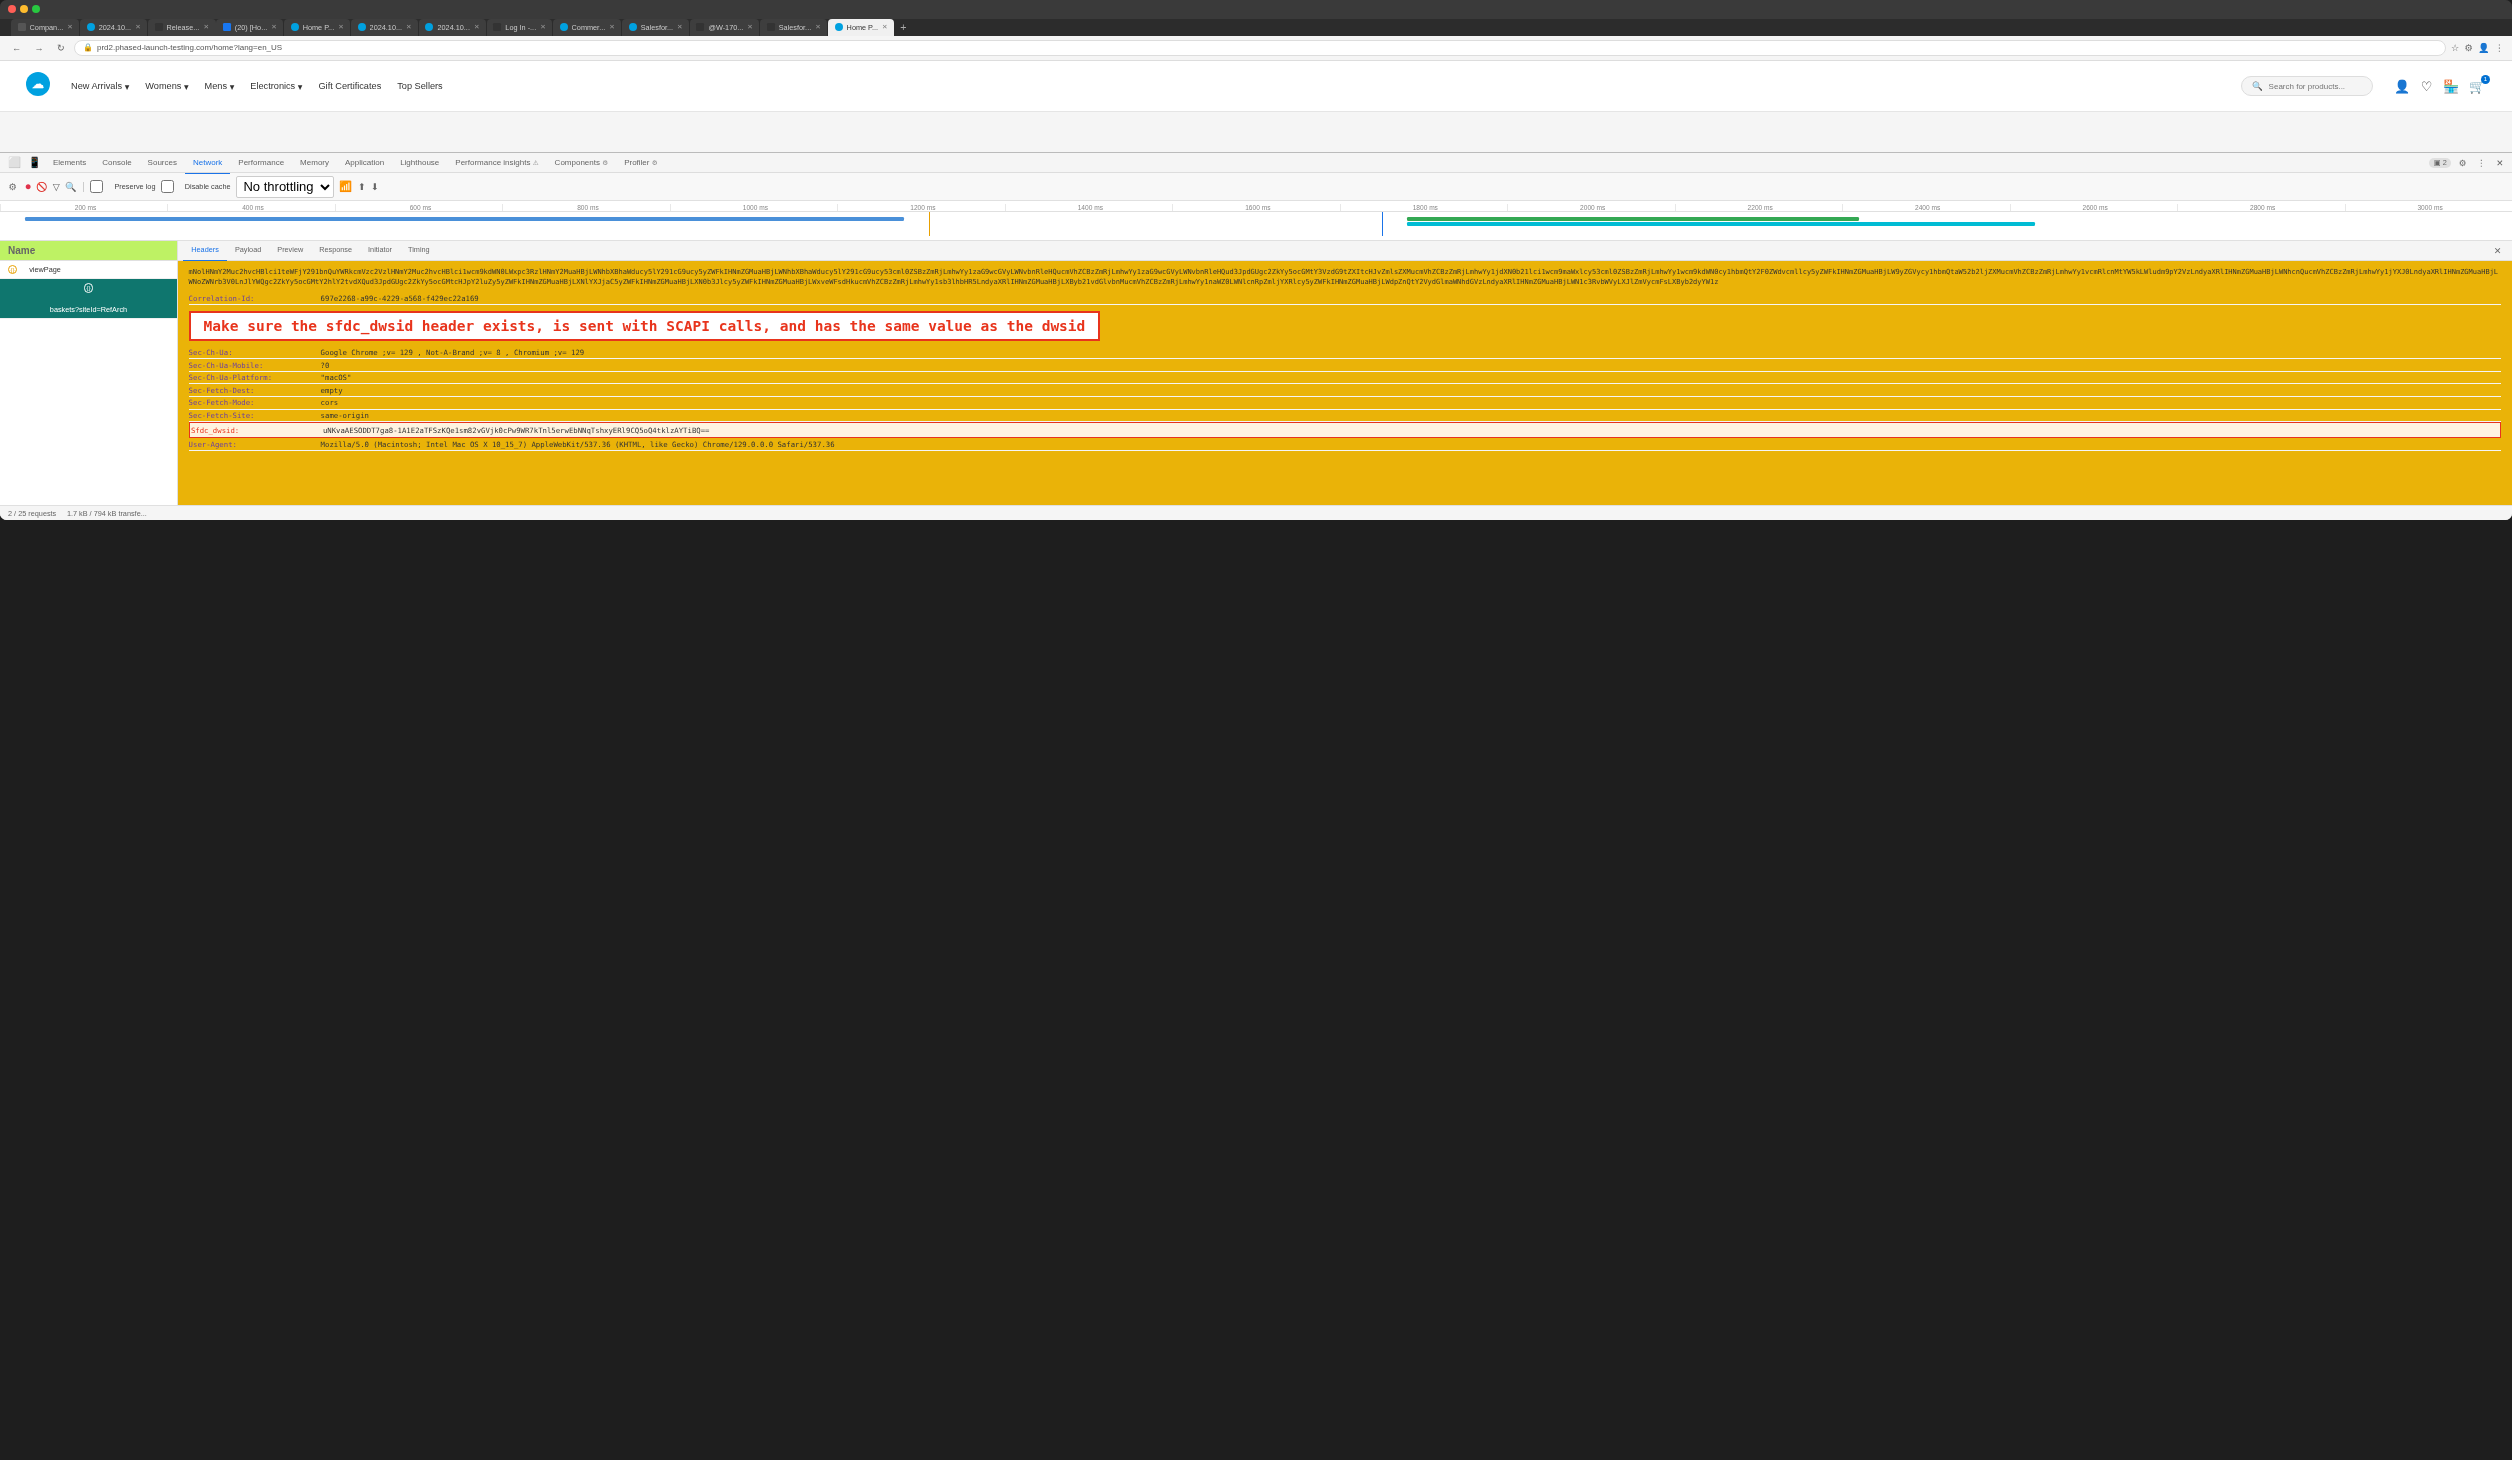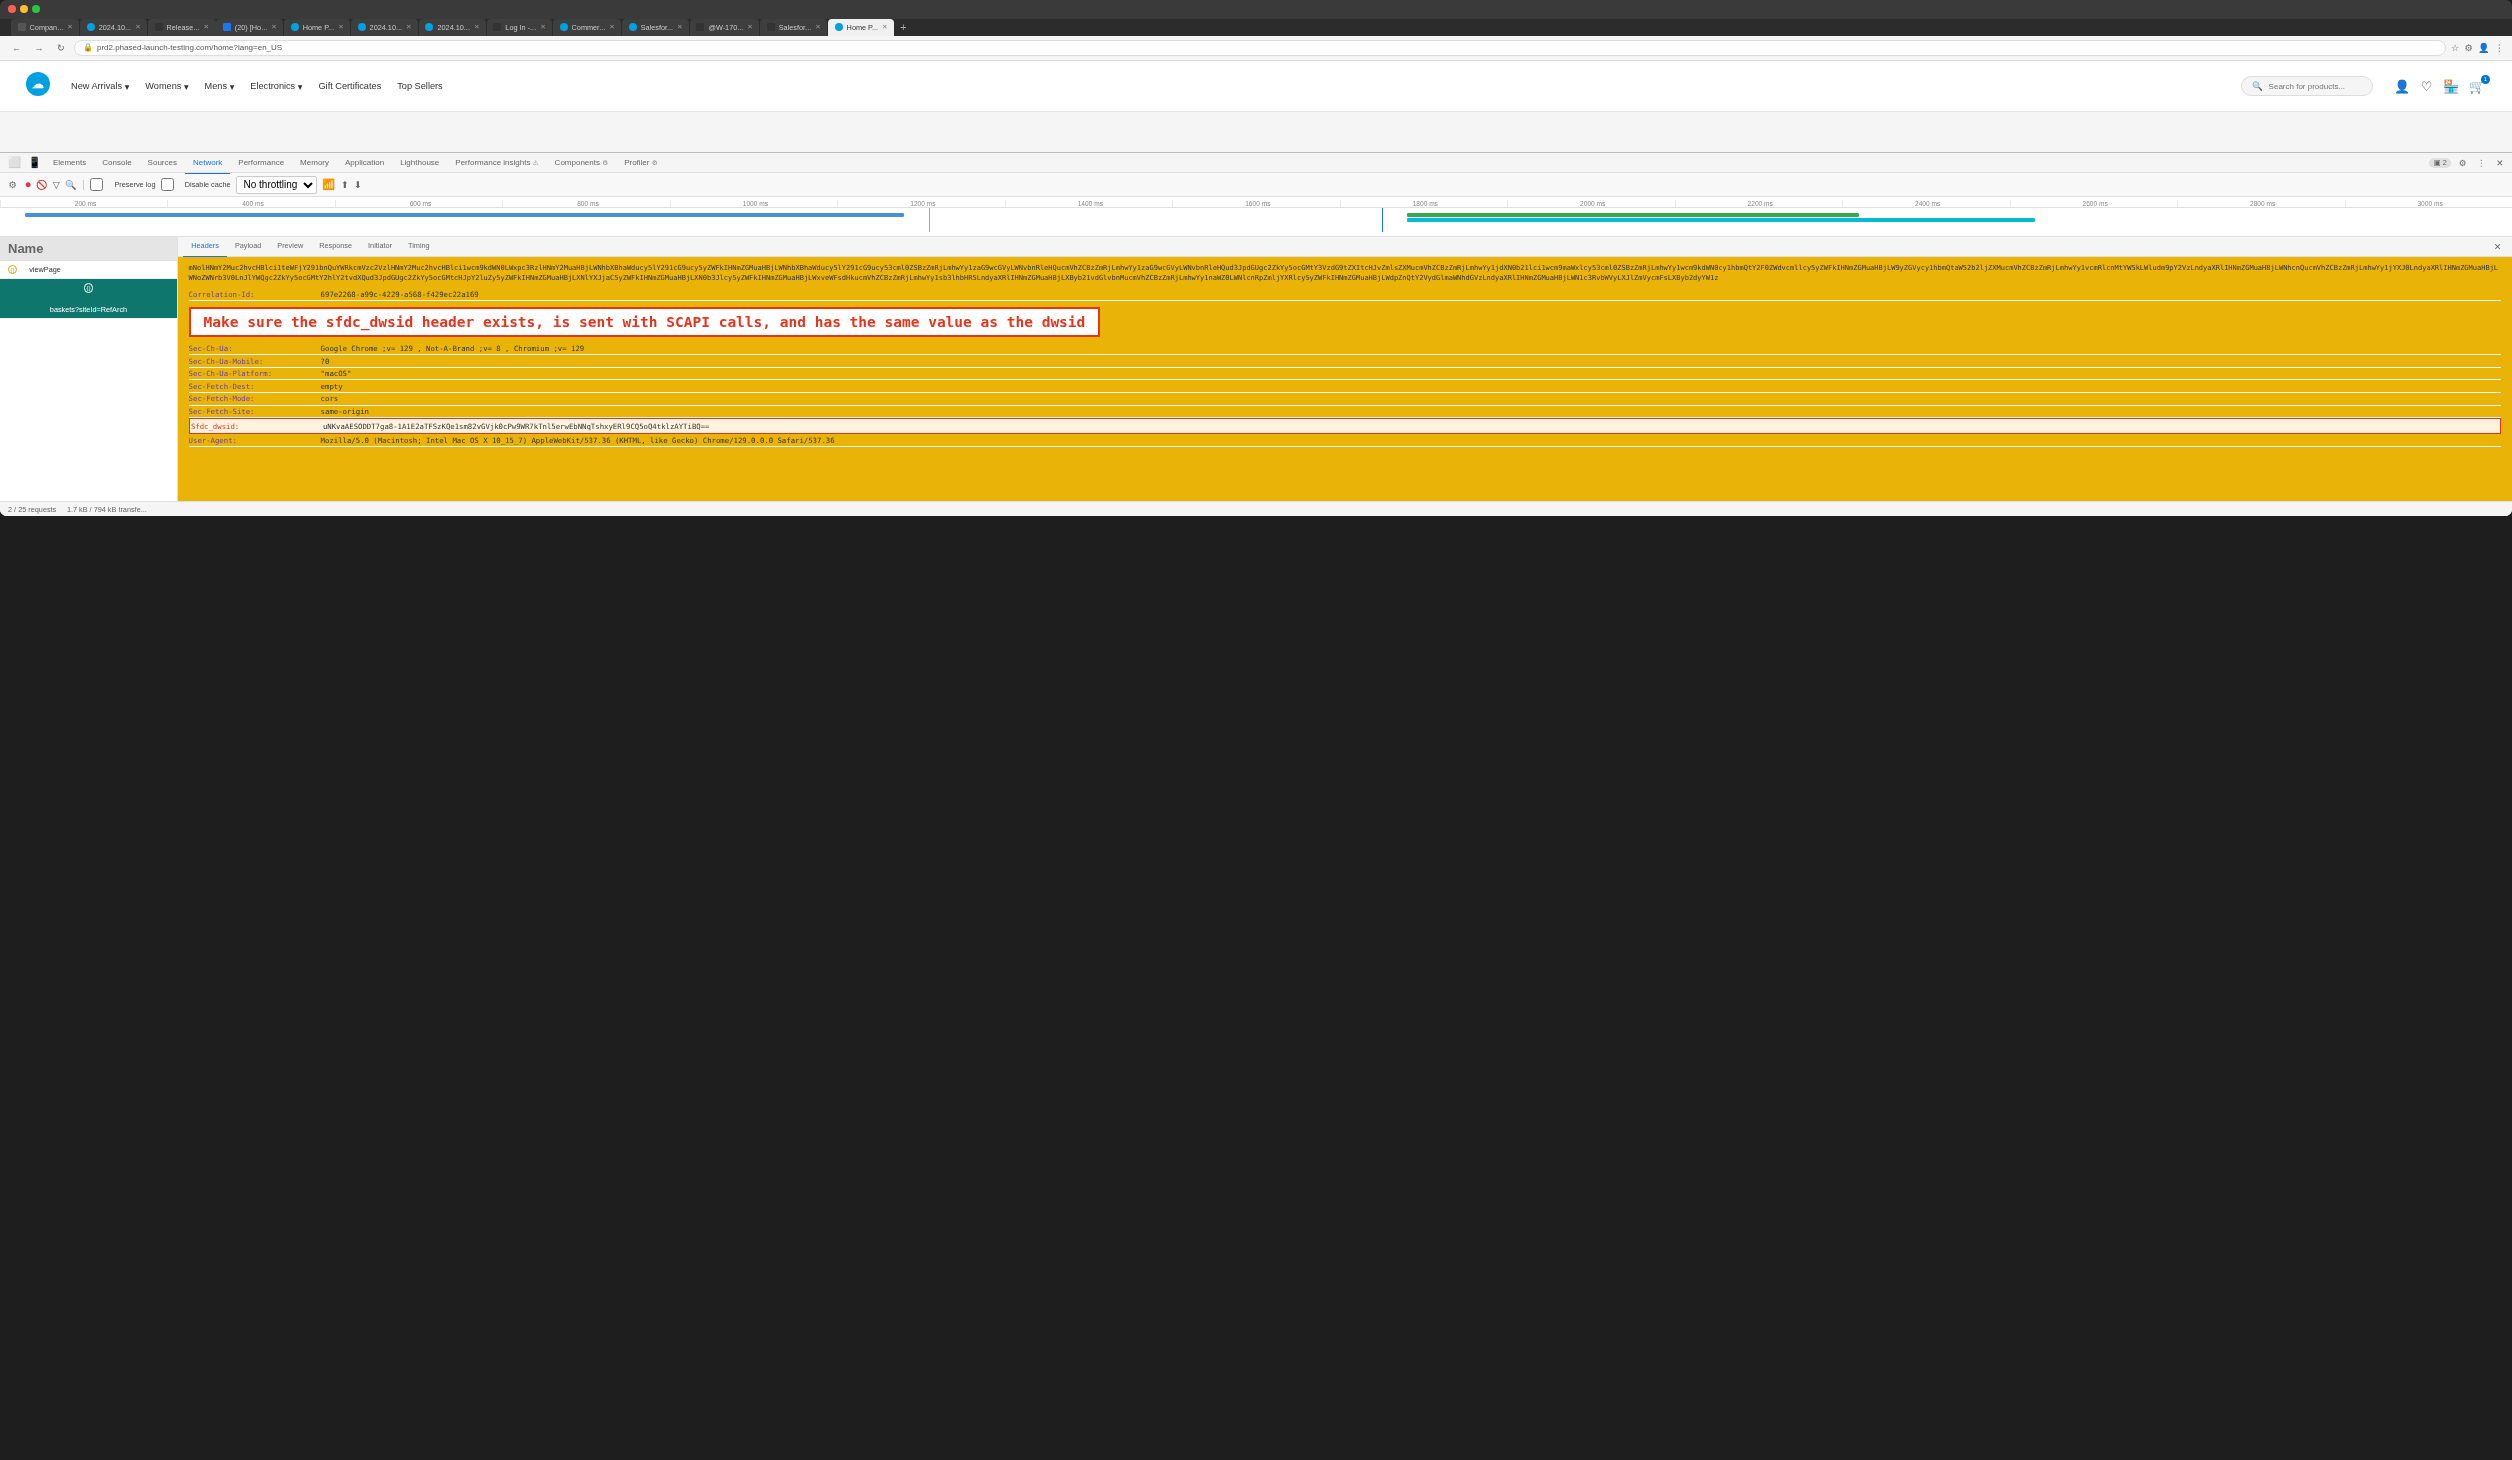--- a/index.html
+++ b/index.html
@@ -48,38 +48,38 @@
     .devtools-tab.active { color: #1a73e8; border-bottom-color: #1a73e8; }
 
     
     .network-toolbar { background: #f8f8f8; border-bottom: 0.7px solid #e0e0e0; display: flex; align-items: center; gap: 5.3px; padding: 2.6px 5.3px; flex-wrap: wrap; }
     .record-btn { color: #e0334c; font-size: 10.6px; cursor: pointer; }
     .clear-btn { font-size: 9.2px; color: #666; cursor: pointer; }
     .filter-btn { font-size: 9.2px; color: #666; cursor: pointer; }
     .search-btn { font-size: 9.2px; color: #666; cursor: pointer; }
     .checkbox-label { display: flex; align-items: center; gap: 11px; font-size: 7.3px; color: #444; cursor: pointer; }
     .checkbox-label input { cursor: pointer; }
-    .throttle-select { font-size: 10px; border: 0.7px solid #ccc; border-radius: 2px; padding: 1.3px 2.6px; background: white; }
+    .throttle-select { font-size: 13px; border: 0.7px solid #ccc; border-radius: 2px; padding: 1.3px 2.6px; background: white; }
     .toolbar-sep { width: 0.7px; height: 10.6px; background: #ccc; margin: 0 1.3px; }
 
     
     .timeline { background: white; border-bottom: 0.7px solid #e0e0e0; position: relative; height: 40px; overflow: hidden; }
     .timeline-ruler { display: flex; padding: 2.6px 0 0 0; border-bottom: 0.7px solid #e0e0e0; }
     .timeline-tick { flex: 1; text-align: center; font-size: 6.6px; color: #888; border-left: 0.7px solid #e8e8e8; padding-left: 2.6px; }
     .timeline-bars { position: relative; height: 24px; background: white; }
     .timeline-bar { position: absolute; height: 5.3px; border-radius: 1.3px; top: 2.6px; }
     .bar-blue { background: #4a90d9; }
     .bar-green { background: #34a853; }
     .bar-cyan { background: #00bcd4; }
     .timeline-vline { position: absolute; width: 0.7px; background: #e8a000; top: 0; bottom: 0; }
 
     
     .network-content { display: flex; height: 264px; }
     .requests-panel { width: 178px; background: white; border-right: 0.7px solid #e0e0e0; overflow-y: auto; flex-shrink: 0; }
-    .requests-header { background: #e5e5e5; padding: 4px 8px; font-size: 13px; color: #666; font-weight: 600; border-bottom: 0.7px solid #e0e0e0; display: flex; justify-content: space-between; align-items: center; }
+    .requests-header { background: #bef264; padding: 4px 8px; font-size: 10px; color: #666; font-weight: 600; border-bottom: 0.7px solid #e0e0e0; display: flex; justify-content: space-between; align-items: center; }
     .request-item { padding: 4px 8px; font-size: 7.3px; cursor: pointer; display: flex; align-items: center; gap: 12px; border-bottom: 0.7px solid #f0f0f0; }
     .request-item.active { background: #0f766e; color: white; flex-direction: column; }
     .request-icon { width: 9.2px; height: 9.2px; border-radius: 50%; border: 1.3px solid currentColor; display: flex; align-items: center; justify-content: center; font-size: 6px; flex-shrink: 0; }
 
     
     .details-panel { flex: 1; background: #eab308; overflow: hidden; display: flex; flex-direction: column; }
     .details-tabs { background: #f5f5f5; display: flex; border-bottom: 0.7px solid #e0e0e0; padding: 0 5.3px; }
     .detail-tab { padding: 4px 8px; font-size: 7.3px; color: #666; cursor: pointer; border-bottom: 1.3px solid transparent; margin-bottom: -0.7px; }
     .detail-tab.active { color: #1a73e8; border-bottom-color: #1a73e8; }
     .close-btn { margin-left: auto; cursor: pointer; color: #666; padding: 4px 5.3px; font-size: 9.2px; }

